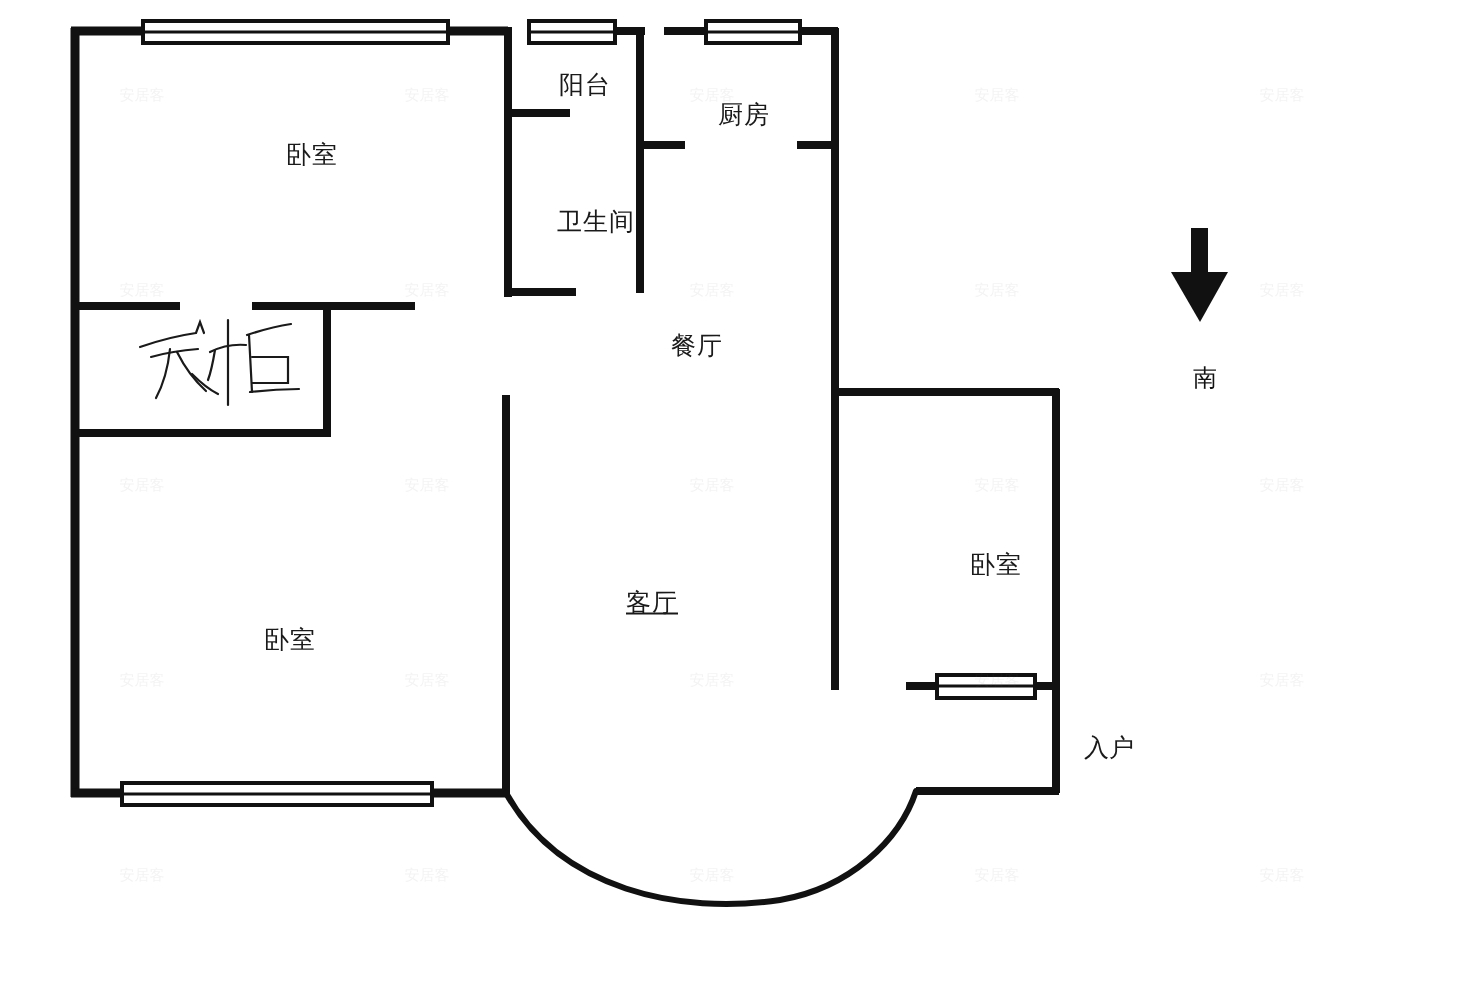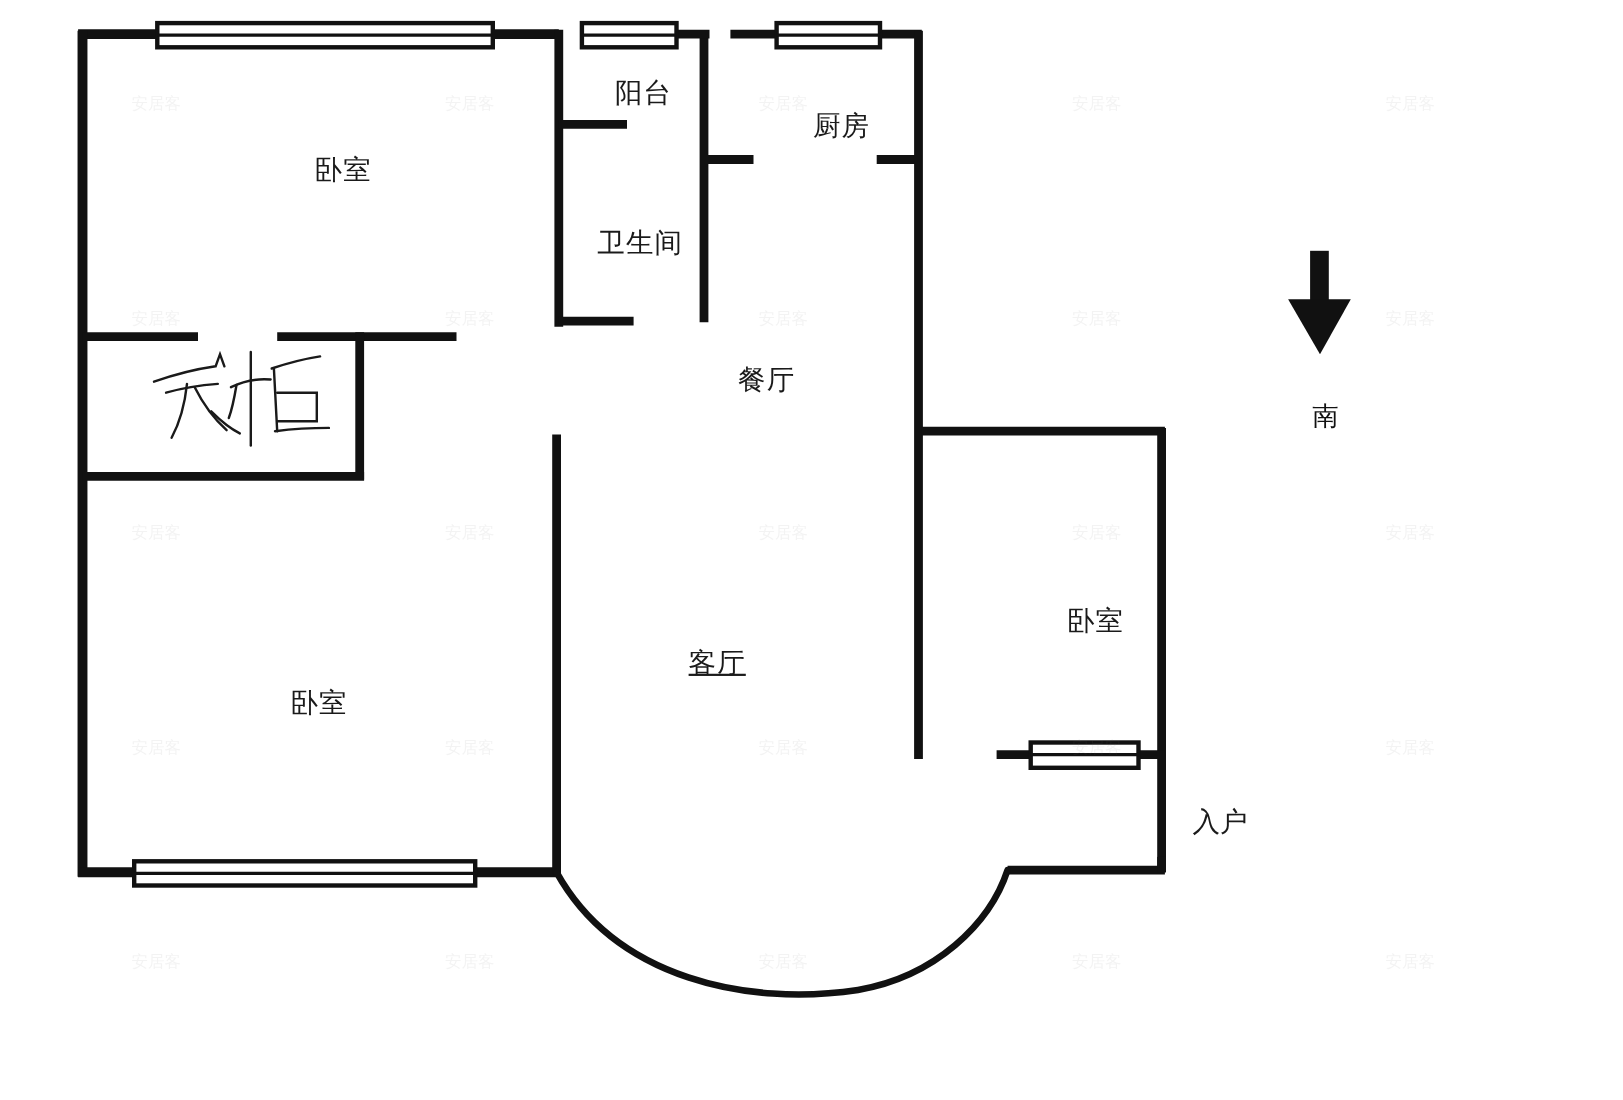--- a/index.html
+++ b/index.html
@@ -182,22 +182,22 @@
       <path d="M 215 350 C 213 362, 211 372, 208 380"></path>
       <path d="M 247 335 C 262 330, 278 326, 291 324"></path>
       <path d="M 249 335 C 250 356, 251 376, 252 392"></path>
       <path d="M 252 357 L 288 357 L 288 383 L 252 383"></path>
       <path d="M 250 392 C 266 390, 286 389, 299 389"></path>
     </g>
   </svg>
 
   <div class="room-label" style="left:312px; top:154px;">卧室</div>
   <div class="room-label" style="left:585px; top:84px;text-align:right;">阳台</div>
-  <div class="room-label" style="left:765px; top:114px;">厨房</div>
-  <div class="room-label" style="left:582px; top:221px;">卫生间</div>
+  <div class="room-label" style="left:744px; top:114px;">厨房</div>
+  <div class="room-label" style="left:596px; top:221px;">卫生间</div>
   <div class="room-label" style="left:697px; top:345px;">餐厅</div>
   <div class="room-label" style="left:652px; top:602px;text-decoration:underline;">客厅</div>
   <div class="room-label" style="left:290px; top:639px;">卧室</div>
   <div class="room-label" style="left:996px; top:564px;">卧室</div>
 
   <div class="annot-label" style="left:1109px; top:747px;">入户</div>
   <div class="handwrite-label" style="left:205px; top:355px; color:rgba(26,26,26,0.0);">衣柜</div>
 
   <div class="compass-label" style="left:1205px; top:378px;">南</div>
 

